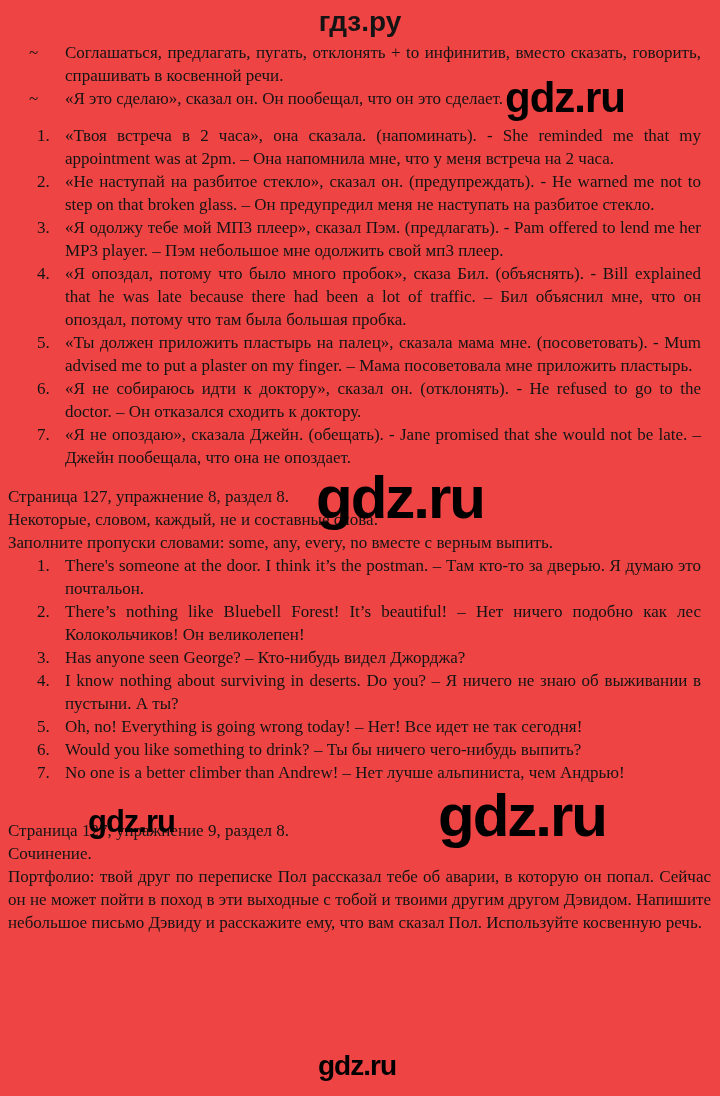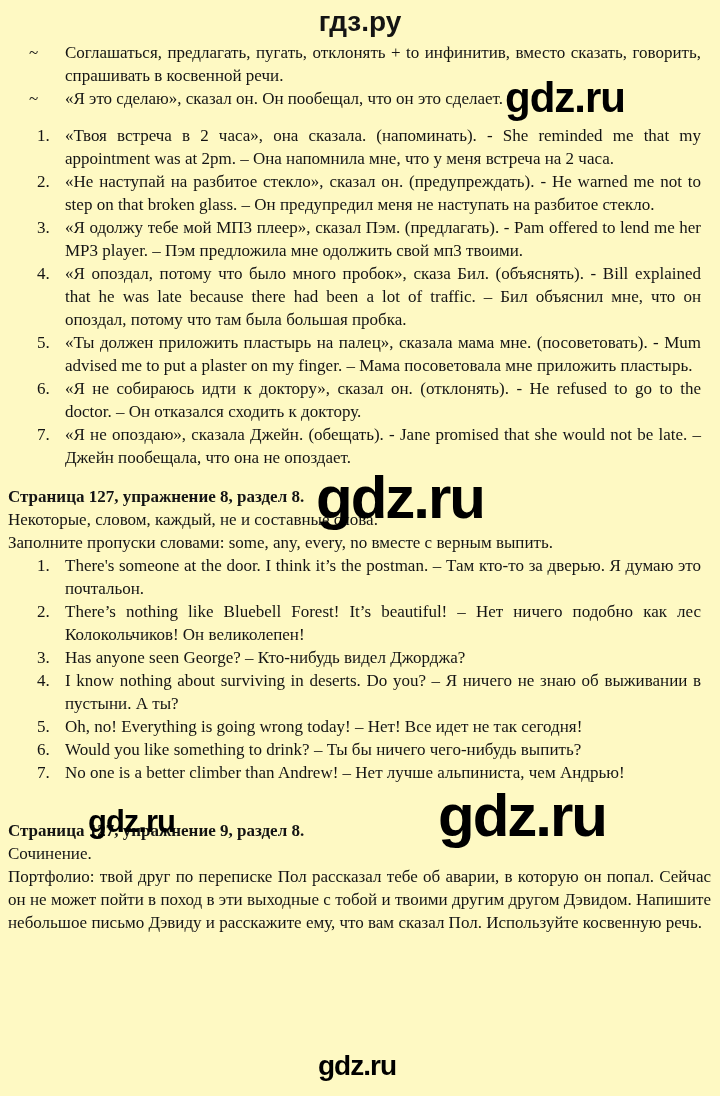--- a/index.html
+++ b/index.html
@@ -1,32 +1,32 @@
 <!DOCTYPE html>
 <html><head>
 <meta charset="utf-8">
 <style>
   * { margin:0; padding:0; box-sizing:border-box; }
   html,body { background:#fff; }
   .page {
-    position:relative; width:720px; height:1096px; background:#fef9c3;
+    position:relative; width:720px; height:1096px; background:#ef4444;
     font-family:"Liberation Serif", serif; font-size:17px; line-height:23px;
     color:#141414; overflow:hidden;
   }
   .site-header {
     font-family:"Liberation Sans", sans-serif; font-weight:700;
     font-size:28px; line-height:34px; text-align:center; padding-top:5px;
   }
   .block { text-align:justify; }
   .row { display:flex; }
   .num { flex:0 0 65px; padding-left:37px; }
   .row.tilde .num { padding-left:29px; }
   .txt { flex:1; padding-right:19px; text-align:justify; }
   .flush { padding-left:8px; padding-right:9px; text-align:justify; }
-  .bold { font-weight:700; }
+  .bold { font-weight:400; }
   .mt-tilde { margin-top:2px; }
   .mt-list1 { margin-top:14px; }
   .mt-h8 { margin-top:16px; }
   .mt-h9 { margin-top:35px; }
   .wm {
     position:absolute; font-family:"Liberation Sans", sans-serif;
     font-weight:700; color:#000; white-space:nowrap; letter-spacing:-1px;
   }
   .wm1 { left:505px; top:86px;  font-size:42px; }
   .wm2 { left:316px; top:486px; font-size:60px; letter-spacing:-2px; }
@@ -60,21 +60,21 @@
     <div class="row">
       <div class="num">1.</div>
       <div class="txt">«Твоя встреча в 2 часа», она сказала. (напоминать). - She reminded me that my appointment was at 2pm. – Она напомнила мне, что у меня встреча на 2 часа.</div>
     </div>
     <div class="row">
       <div class="num">2.</div>
       <div class="txt">«Не наступай на разбитое стекло», сказал он. (предупреждать). - He warned me not to step on that broken glass. – Он предупредил меня не наступать на разбитое стекло.</div>
     </div>
     <div class="row">
       <div class="num">3.</div>
-      <div class="txt">«Я одолжу тебе мой МП3 плеер», сказал Пэм. (предлагать). - Pam offered to lend me her MP3 player. – Пэм предложила мне одолжить свой мп3 твоими.</div>
+      <div class="txt">«Я одолжу тебе мой МП3 плеер», сказал Пэм. (предлагать). - Pam offered to lend me her MP3 player. – Пэм небольшое мне одолжить свой мп3 плеер.</div>
     </div>
     <div class="row">
       <div class="num">4.</div>
       <div class="txt">«Я опоздал, потому что было много пробок», сказа Бил. (объяснять). - Bill explained that he was late because there had been a lot of traffic. – Бил объяснил мне, что он опоздал, потому что там была большая пробка.</div>
     </div>
     <div class="row">
       <div class="num">5.</div>
       <div class="txt">«Ты должен приложить пластырь на палец», сказала мама мне. (посоветовать). - Mum advised me to put a plaster on my finger. – Мама посоветовала мне приложить пластырь.</div>
     </div>
     <div class="row">

